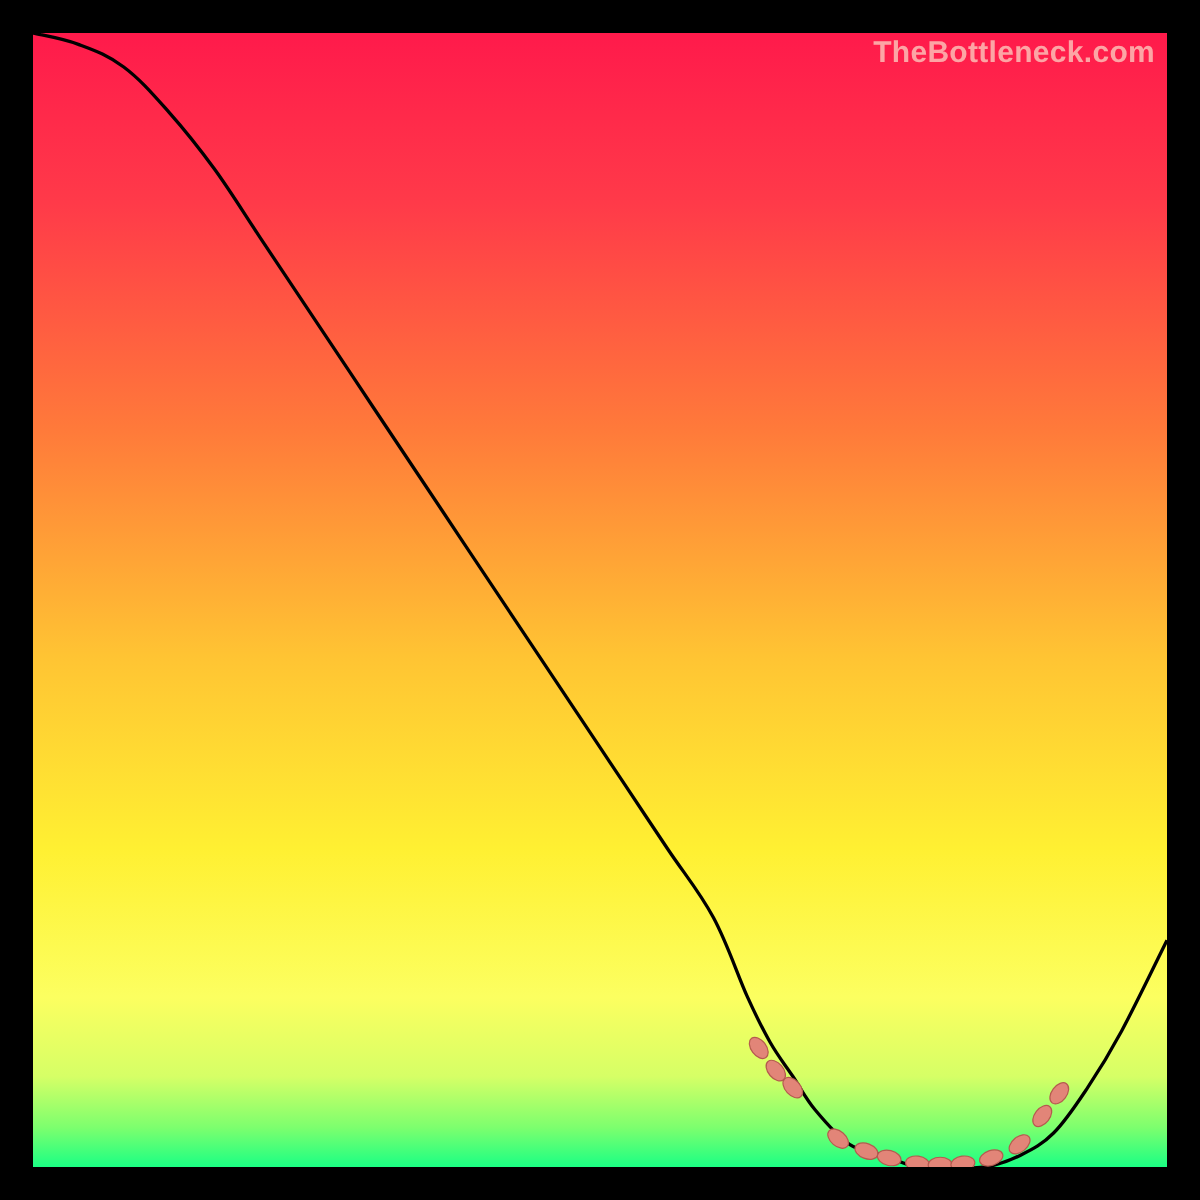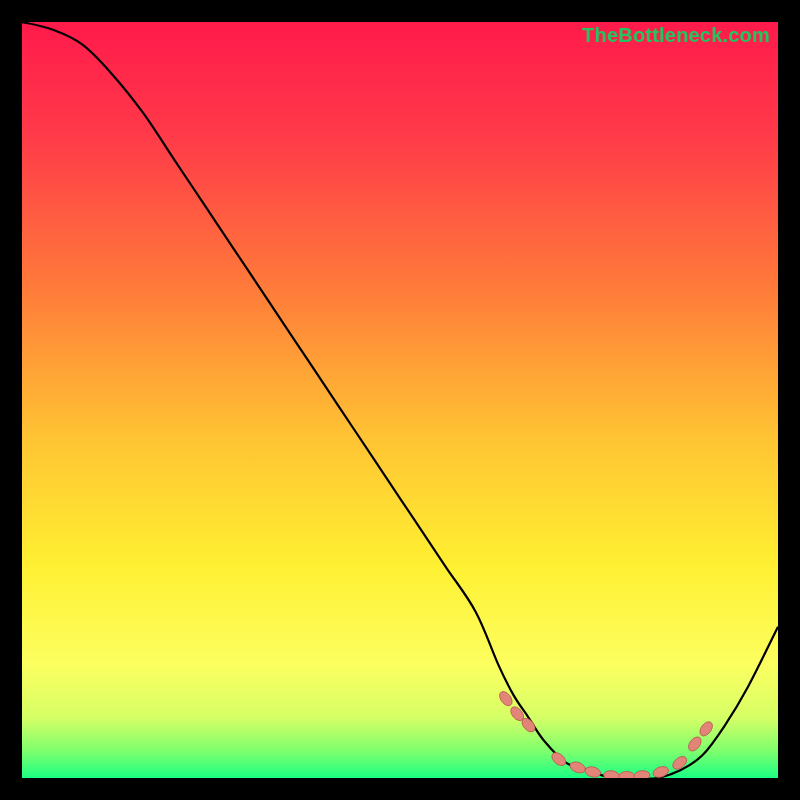--- a/index.html
+++ b/index.html
@@ -40,21 +40,21 @@
     width: 100%;
     height: 100%;
   }
   .watermark {
     position: absolute;
     top: 2px;
     right: 8px;
     font-family: Arial, Helvetica, sans-serif;
     font-size: 20px;
     font-weight: 600;
-    color: #22c55e;
+    color: #fca5a5;
     letter-spacing: 0.2px;
     user-select: none;
   }
 </style>
 </head>
 <body>
 
 <div class="frame">
   <div class="plot">
     <svg class="gradient" viewBox="0 0 756 756" preserveAspectRatio="none">

